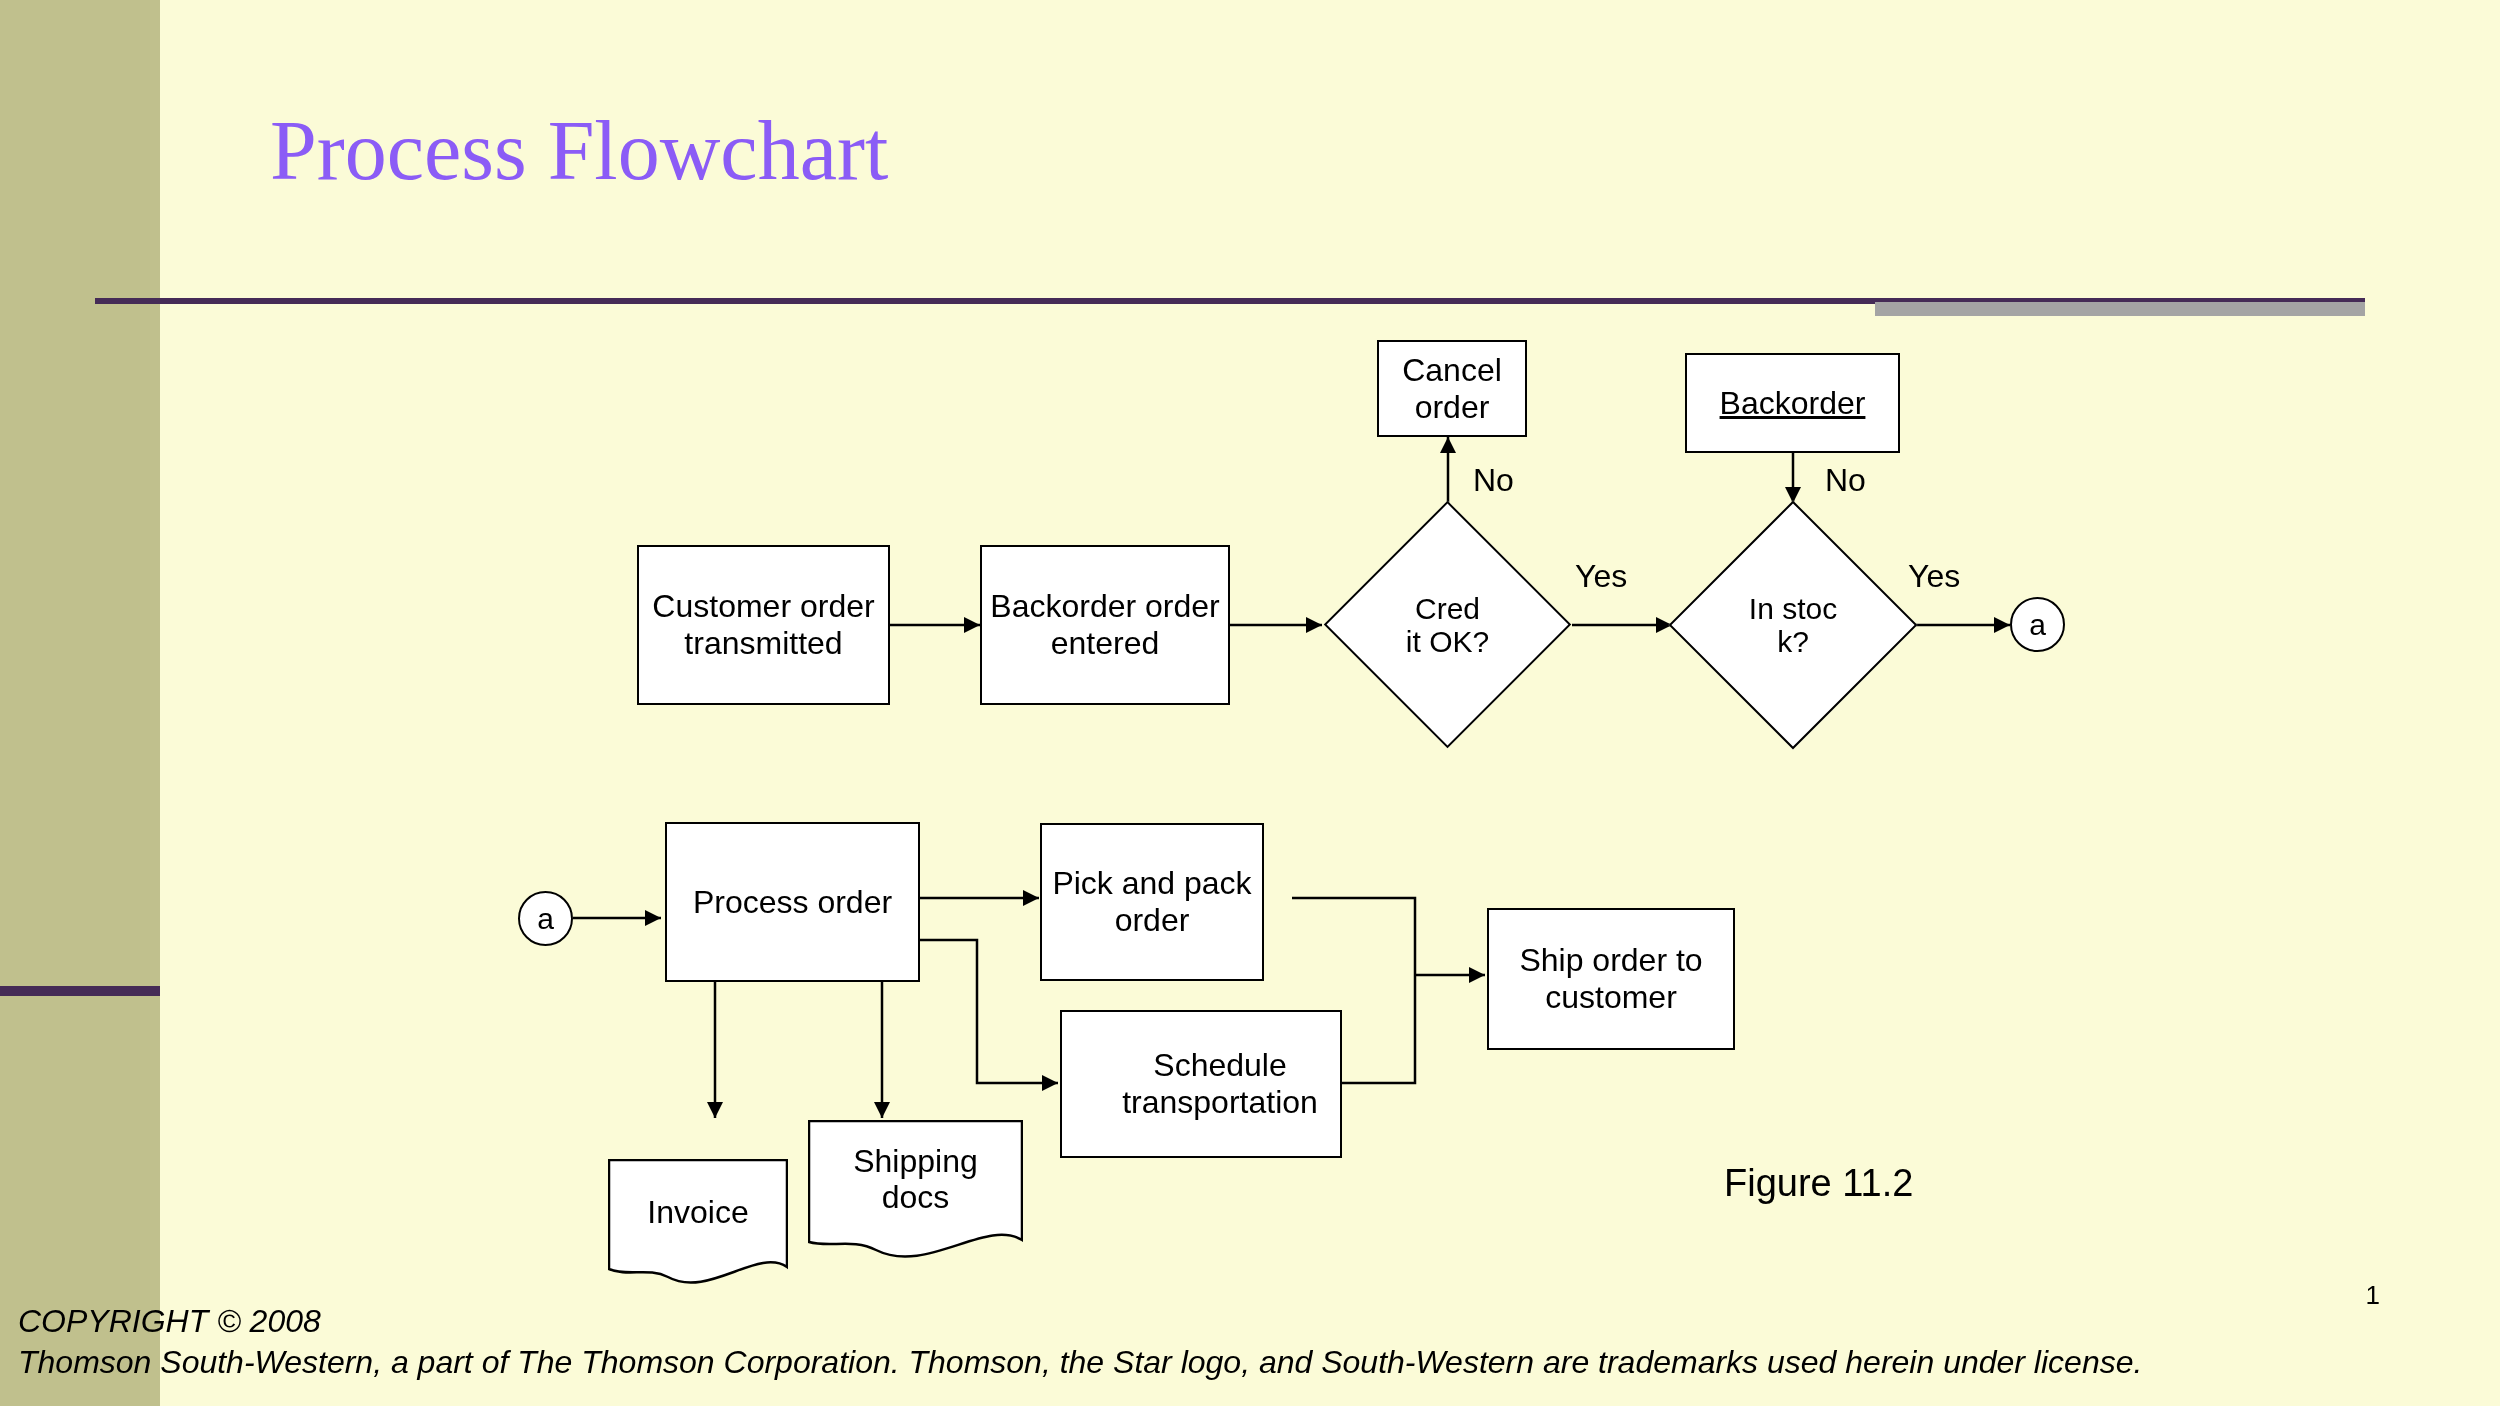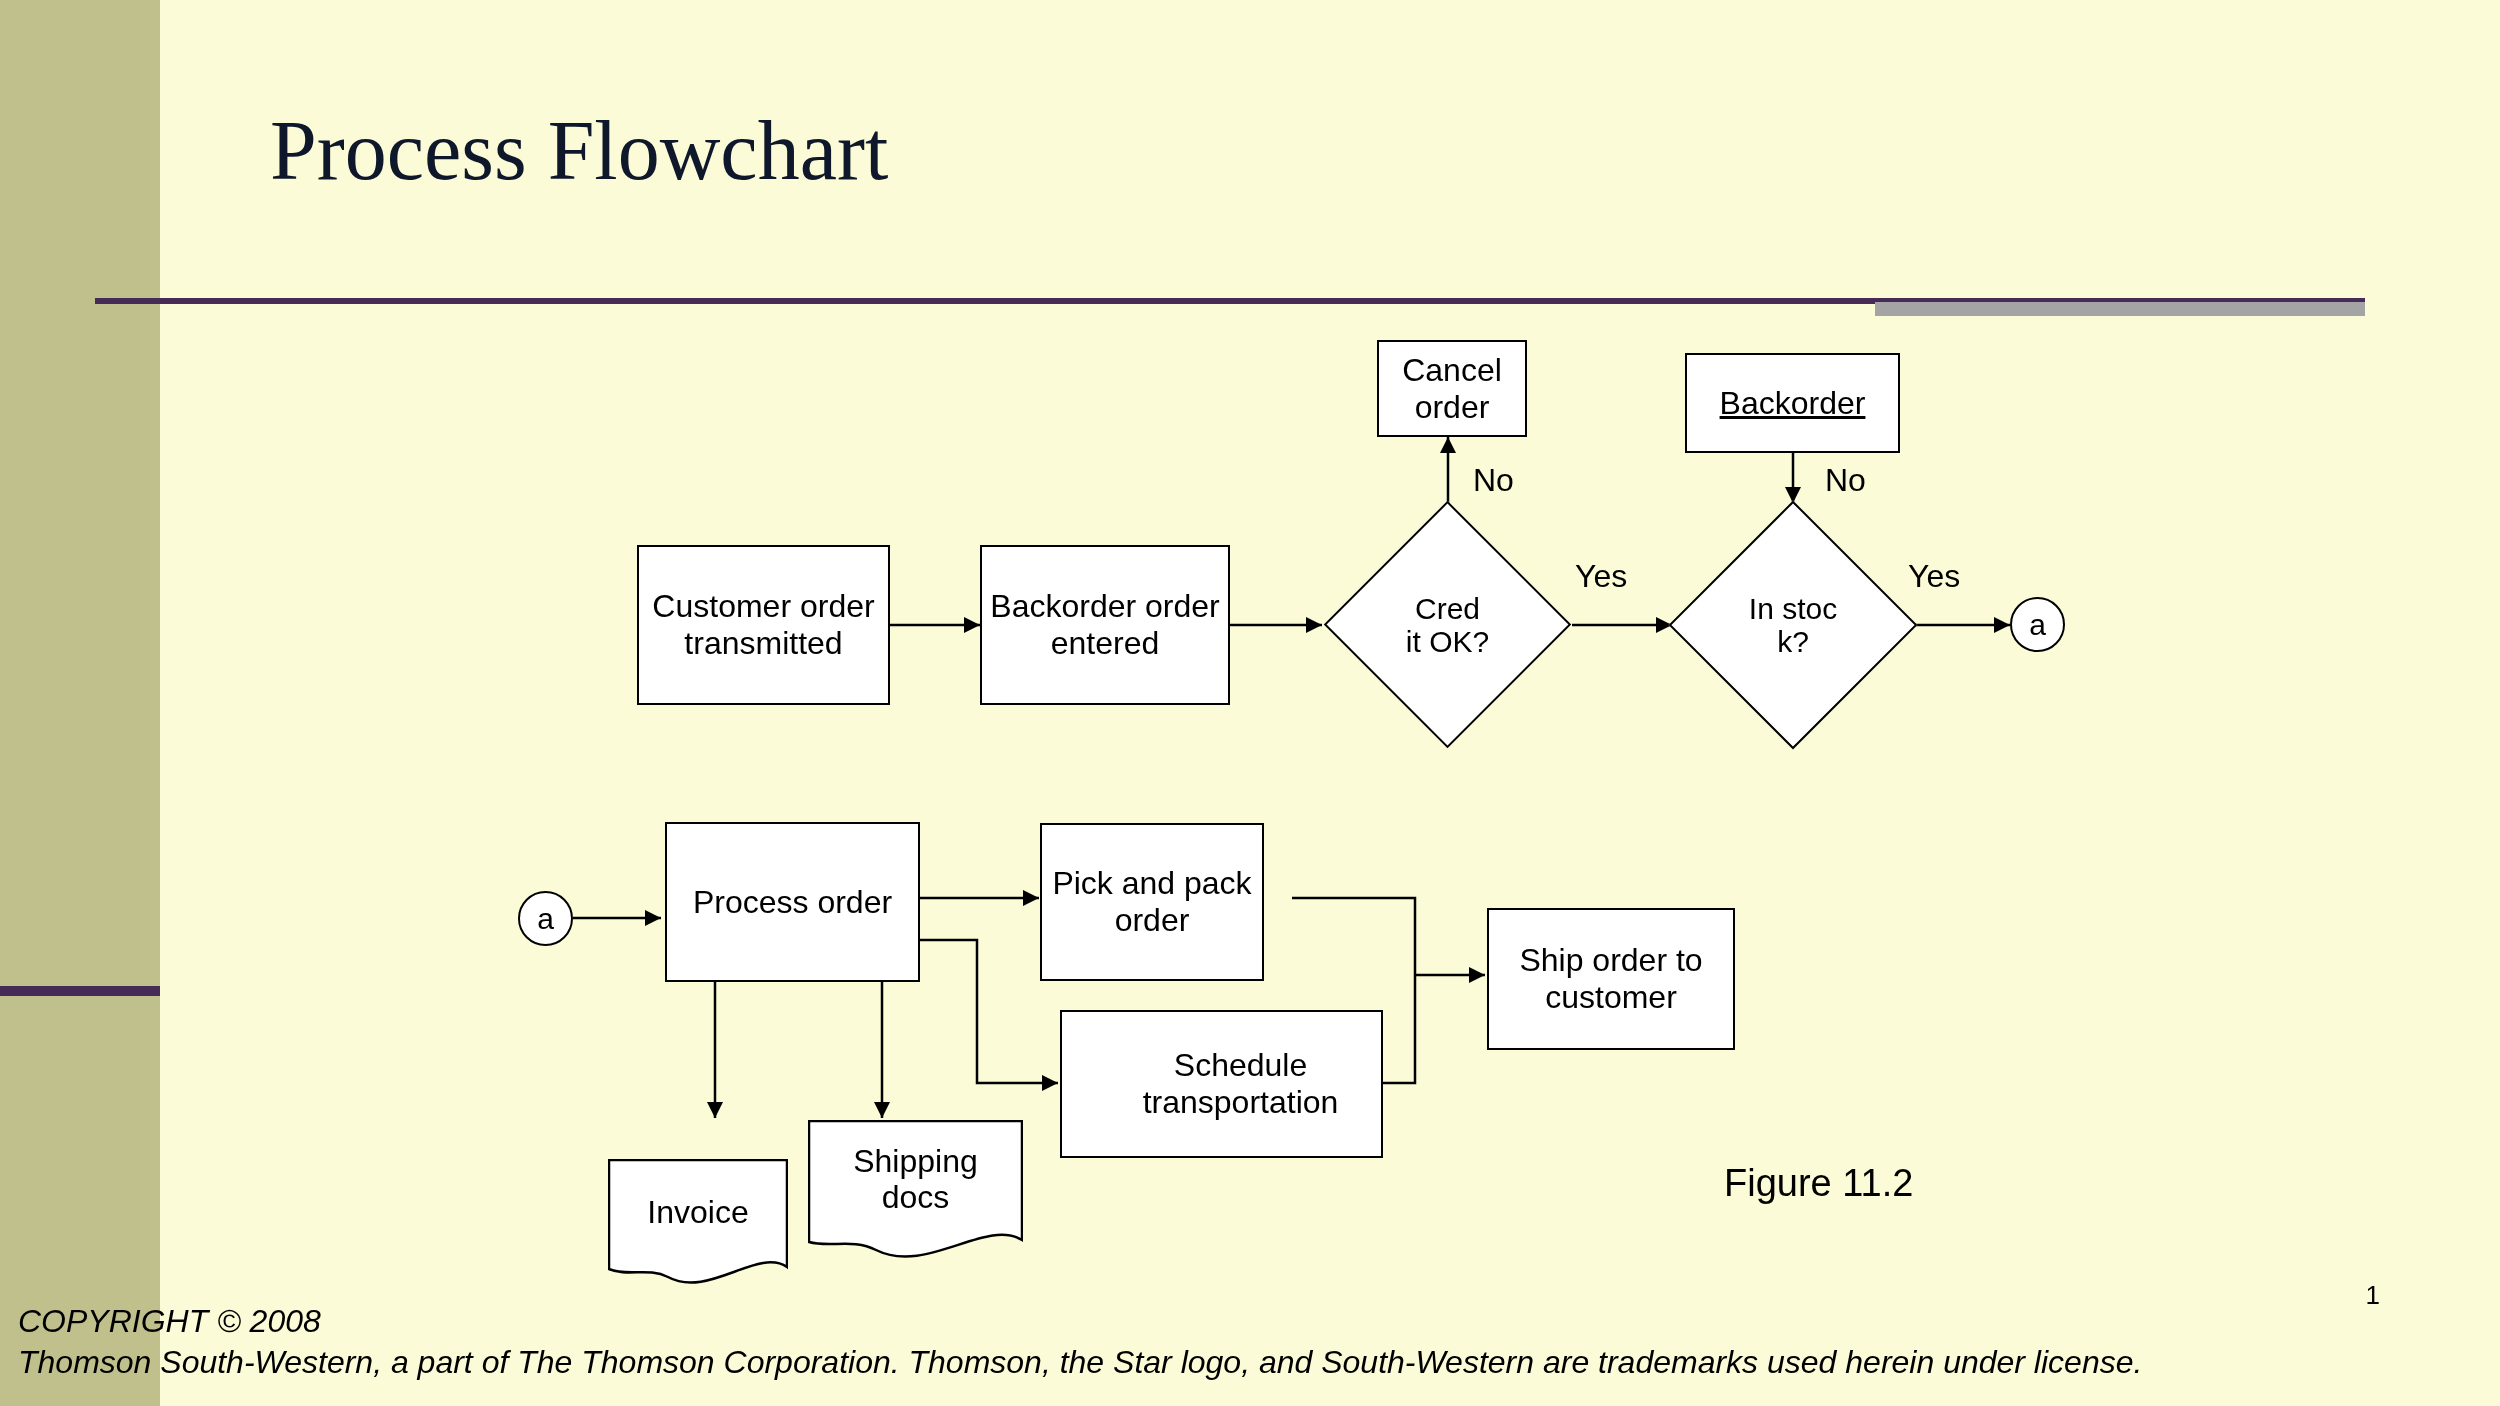--- a/index.html
+++ b/index.html
@@ -27,21 +27,21 @@
     width: 160px;
     height: 10px;
     background: #452b56;
   }
   .title {
     position: absolute;
     left: 270px;
     top: 102px;
     font-family: "Times New Roman", serif;
     font-size: 84px;
-    color: #0f172a;
+    color: #8b5cf6;
   }
   .rule {
     position: absolute;
     left: 95px;
     top: 298px;
     width: 2270px;
     height: 6px;
     background: #452b56;
   }
   .rule-accent {
@@ -241,21 +241,21 @@
   <div class="label" style="left:1575px; top:558px;">Yes</div>
   <div class="label" style="left:1825px; top:462px;">No</div>
   <div class="label" style="left:1908px; top:558px;">Yes</div>
 
   <div class="circ" style="left:518px; top:891px; width:55px; height:55px;">a</div>
 
   <div class="rect" style="left:665px; top:822px; width:255px; height:160px;">Process order</div>
 
   <div class="rect" style="left:1040px; top:823px; width:224px; height:158px;">Pick and pack order</div>
 
-  <div class="rect" style="left:1060px; top:1010px; width:323px; height:148px;padding-left:44px;">Schedule transportation</div>
+  <div class="rect" style="left:1060px; top:1010px; width:282px; height:148px;padding-left:44px;">Schedule transportation</div>
 
   <div class="rect" style="left:1487px; top:908px; width:248px; height:142px;">Ship order to customer</div>
 
   <div class="doc" style="left:608px; top:1120px; width:180px; height:130px;margin-top:39px;">
     <svg width="180" height="130" viewBox="0 0 180 130">
       <path d="M1 1 H179 V108 C150 88, 100 140, 60 118 C40 108, 20 118, 1 110 Z" fill="#fff" stroke="#000" stroke-width="2.5"></path>
     </svg>
     <div class="doc-text">Invoice</div>
   </div>
 

